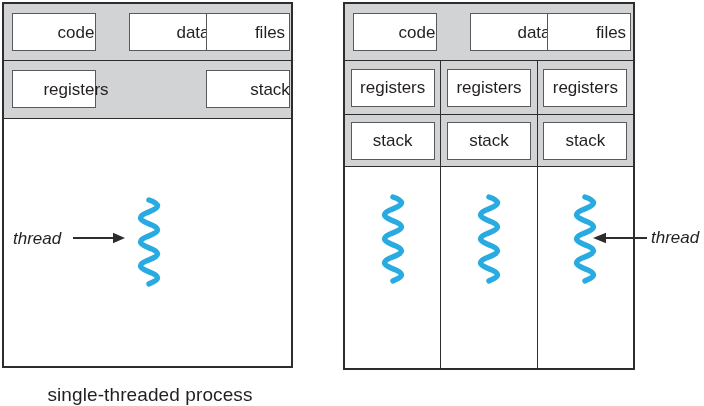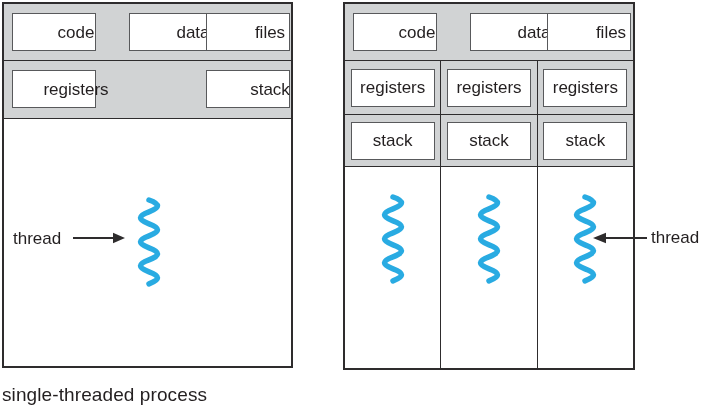--- a/index.html
+++ b/index.html
@@ -61,30 +61,30 @@
     display:flex; align-items:center; justify-content:center;
     font-size:17px; line-height:1;
   }
 
   
   .squiggle { position:absolute; width:30px; height:92px; }
   .squiggle-left { left:130px; top:192px; }
   .col .squiggle { top:132px; left:50%; transform:translateX(-50%); }
 
   
-  .thread-label { position:absolute; font-size:17px; line-height:20px; }
+  .thread-label { position:absolute; font-size:17px; line-height:20px;font-style:italic; }
   .thread-label-left  { left:13px;  top:229px; }
   .thread-label-right { left:651px; top:228px; }
   .arrow { position:absolute; height:14px; }
   .arrow-left-diagram  { left:73px;  top:231px; width:52px; }
   .arrow-right-diagram { left:593px; top:231px; width:54px; z-index:3; }
 
   
   .caption {
-    position:absolute; top:384px; font-size:19px; 
+    position:absolute; top:384px; font-size:19px; text-align:center;
     letter-spacing:0.1px;
   }
   .caption-left  { left:2px;   width:296px; }
   .caption-right { left:343px; width:296px; }
 </style>
 </head>
 <body>
 
 <div class="canvas">
 

